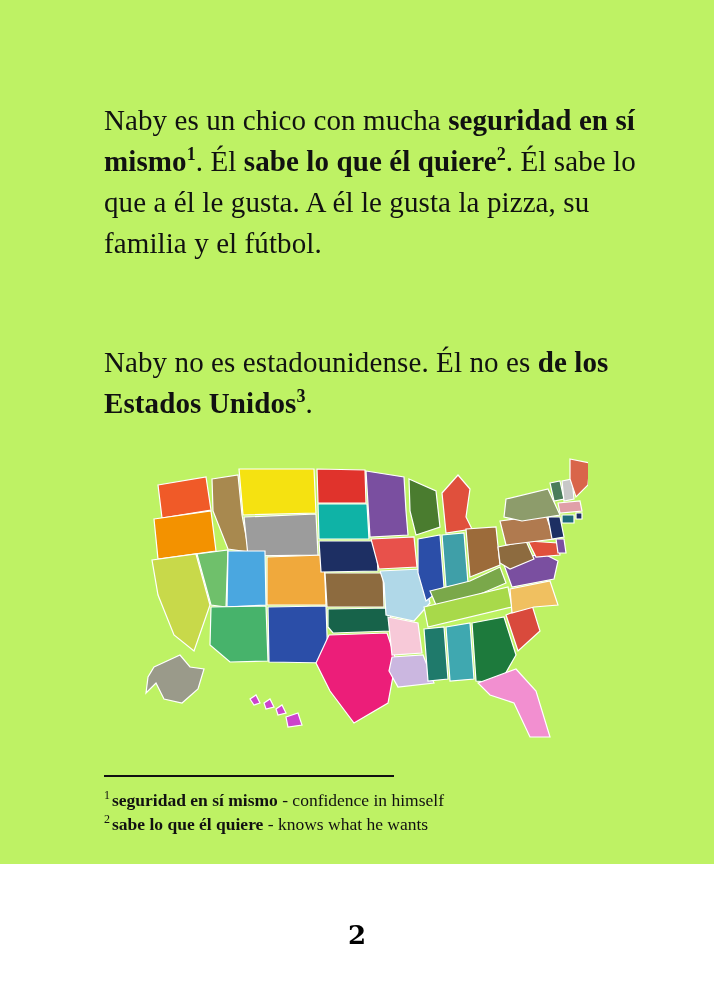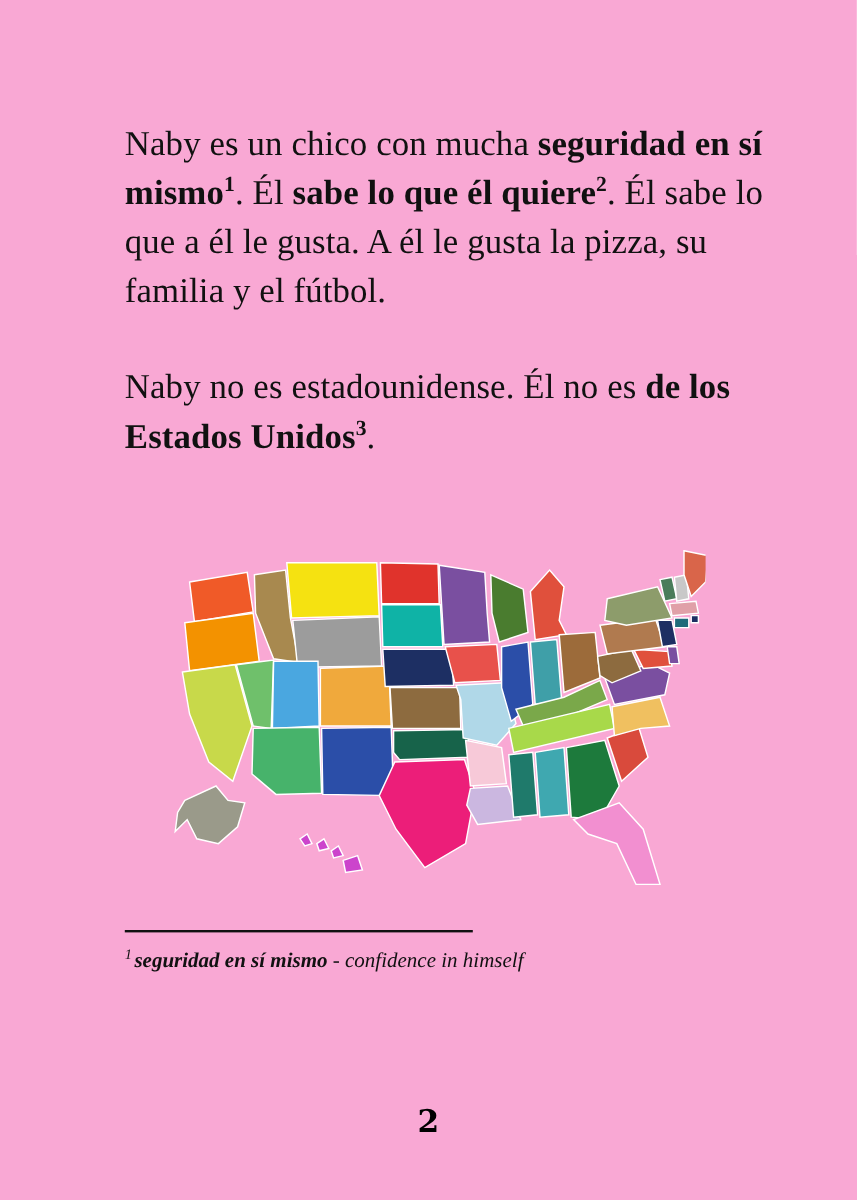--- a/index.html
+++ b/index.html
@@ -12,37 +12,37 @@
     height: 1000px;
     position: relative;
     font-family: "Liberation Serif", serif;
     color: #111111;
     overflow: hidden;
   }
   .page {
     position: absolute;
     left: 0; top: 0;
     width: 714px;
-    height: 1000px;
-    background: #f9a8d4;
+    height: 864px;
+    background: #bef264;
   }
   .content {
     position: absolute;
     left: 104px;
     top: 100px;
     width: 534px;
   }
   .para {
     font-size: 29px;
     line-height: 41px;
     margin: 0 0 0 0;
     letter-spacing: 0.1px;
   }
   .para.second {
-    margin-top: 39px;
+    margin-top: 78px;
   }
   .para b {
     font-weight: bold;
   }
   sup {
     font-size: 0.62em;
     vertical-align: super;
     line-height: 0;
   }
   .map-wrap {
@@ -68,21 +68,20 @@
   .footnotes {
     position: absolute;
     left: 104px;
     top: 789px;
     width: 540px;
     font-size: 17.5px;
     line-height: 23.5px;
   }
   .footnote {
     white-space: nowrap;
-    font-style: italic;
   }
   .footnote .marker {
     font-size: 12px;
     vertical-align: super;
     line-height: 0;
     margin-right: 2px;
   }
   .footnote .term {
     font-weight: bold;
   }
@@ -185,17 +184,20 @@
       </g>
     </svg>
   </div>
 
   <div class="footnote-rule"></div>
 
   <div class="footnotes">
     <div class="footnote">
       <span class="marker">1</span><span class="term">seguridad en sí mismo</span><span class="gloss"> - confidence in himself</span>
     </div>
+    <div class="footnote">
+      <span class="marker">2</span><span class="term">sabe lo que él quiere</span><span class="gloss"> - knows what he wants</span>
+    </div>
   </div>
 
   <div class="page-number">2</div>
 
 </div>
 
 </body></html>

